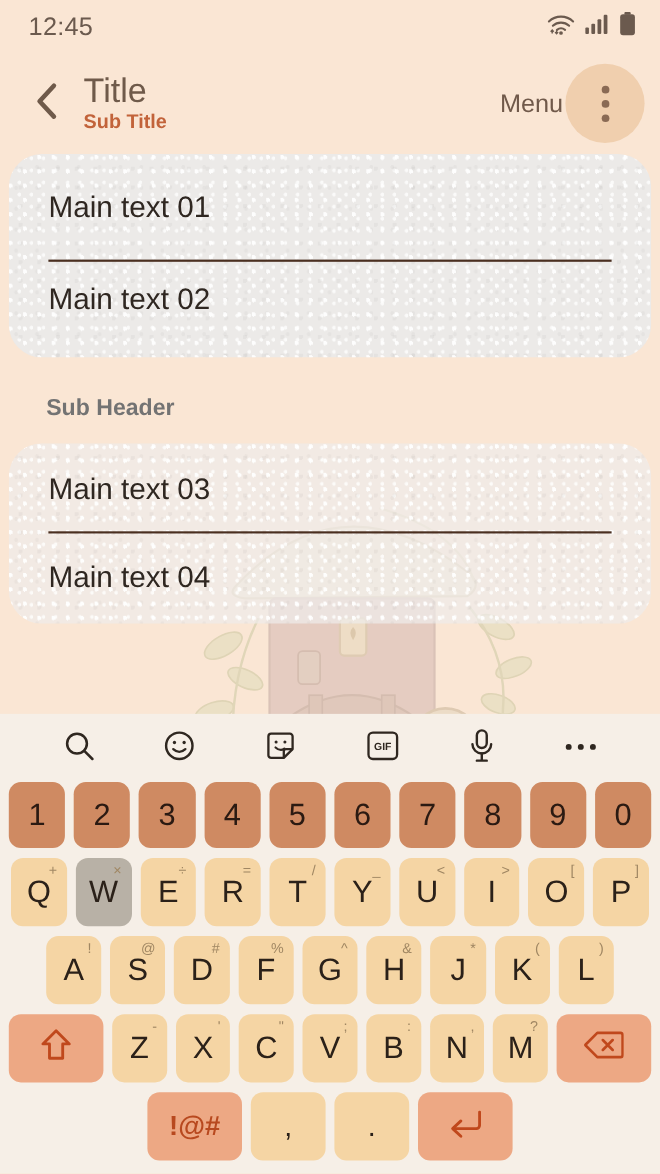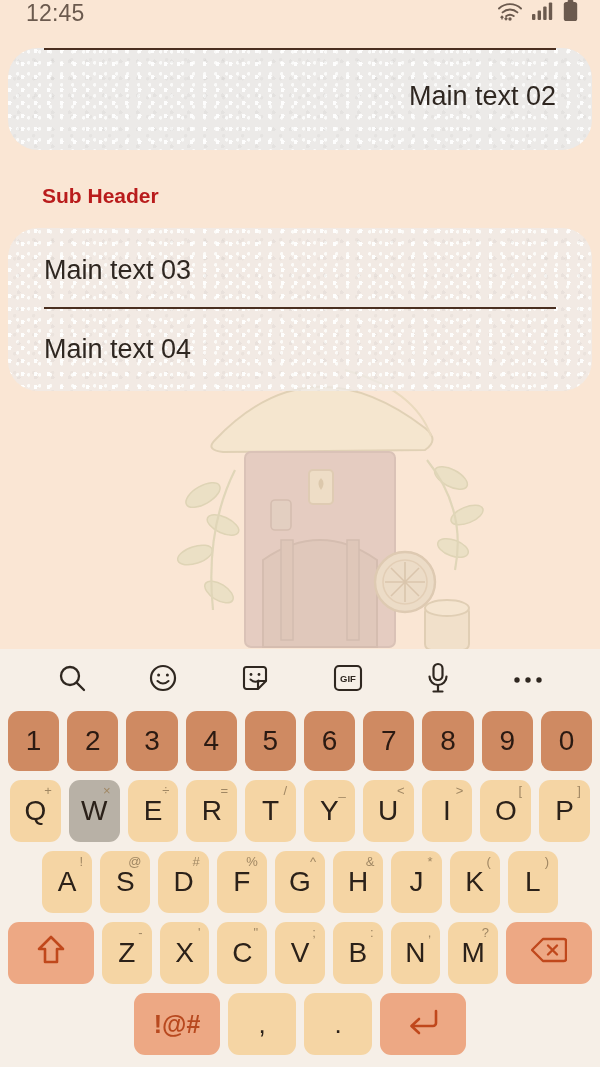--- a/index.html
+++ b/index.html
@@ -6,21 +6,21 @@
   html, body {
     width: 600px; height: 1067px;
     font-family: "Liberation Sans", sans-serif;
     background: #fae6d4;
     overflow: hidden;
   }
   .phone { position: relative; width: 600px; height: 1067px; background: #fae6d4; }
 
   
   .statusbar {
-    height: 48px; display: flex; align-items: flex-start;
+    height: 48px; display: flex; align-items: center;
     justify-content: space-between; padding: 0 22px 0 26px;
   }
   .clock { font-size: 23px; color: #6b5a4e; letter-spacing: .2px; }
   .status-icons { display: flex; align-items: center; gap: 9px; }
 
   
   .appbar {
     height: 92px; display: flex; align-items: center;
     padding: 0 14px 0 22px; position: relative;
   }
@@ -62,28 +62,28 @@
     overflow: hidden;
   }
   .card.translucent { background-color: rgba(238,236,234,.72); }
 
   .row { padding: 0 36px; position: relative; }
   .row-main { font-size: 27px; color: #2f2721; line-height: 1.1; }
   .row-sec { font-size: 21px; color: #6e665f; margin-top: 9px; line-height: 1.15; }
   .divider { height: 2px; background: #4a2f20; margin: 0 36px; }
 
   .r1 { padding-top: 34px; padding-bottom: 32px; }
-  .r2 { padding-top: 32px; padding-bottom: 38px; text-align: right; }
+  .r2 { padding-top: 20px; padding-bottom: 38px; }
   .r3 { padding-top: 28px; padding-bottom: 22px; }
   .r4 { padding-top: 26px; padding-bottom: 26px; }
 
   .subheader {
     position: relative; z-index: 1;
     padding: 34px 0 20px 42px;
-    font-size: 21px; font-weight: bold; color: #b91c1c;
+    font-size: 21px; font-weight: bold; color: #737373;
   }
 
   
   .keyboard {
     position: absolute; left: 0; bottom: 0; width: 600px;
     background: #f6efe7; padding-bottom: 8px;
   }
   .kb-toolbar {
     height: 62px; display: flex; align-items: center;
     justify-content: space-around; padding: 0 26px;
@@ -142,20 +142,41 @@
       </span>
       <span>
         <svg width="15" height="22" viewBox="0 0 15 22">
           <rect x="4.6" y="0" width="5.8" height="2.4" rx="1" fill="#6b5a4e"></rect>
           <rect x="0.8" y="2" width="13.4" height="19" rx="2.6" fill="#6b5a4e"></rect>
         </svg>
       </span>
     </div>
   </div>
 
+  <div class="appbar">
+    <div class="back-btn">
+      <span>
+        <svg width="26" height="34" viewBox="0 0 26 34">
+            <path d="M19 3 L6 17 L19 31" fill="none" stroke="#6f5a4a" stroke-width="4.2" stroke-linecap="round" stroke-linejoin="round"></path>
+          </svg>
+      </span>
+    </div>
+    <div class="titles">
+      <div class="title">Title</div>
+      <div class="subtitle">Sub Title</div>
+    </div>
+    <div class="menu-label">Menu</div>
+    <div class="menu-btn">
+      <span style="display:flex;flex-direction:column;gap:6px;align-items:center;">
+        <i></i>
+          <i></i>
+          <i></i>
+      </span>
+    </div>
+  </div>
 
   <div class="content">
 
     <div class="art">
       <svg width="430" height="360" viewBox="0 0 430 360">
         <g opacity="0.55">
 
           <path d="M120 130 Q215 30 330 118 Q345 130 330 140 L128 142 Q110 140 120 130Z" fill="#efe5c8" stroke="#c4b893" stroke-width="2"></path>
           <path d="M250 60 Q320 80 336 126" fill="none" stroke="#d8cca6" stroke-width="2"></path>
 
@@ -193,20 +214,23 @@
           </g>
           <path d="M332 150 Q372 200 360 260" fill="none" stroke="#c3c39a" stroke-width="2.2"></path>
 
           <rect x="330" y="296" width="44" height="44" rx="6" fill="#e6d9bd" stroke="#c3b390" stroke-width="2"></rect>
           <ellipse cx="352" cy="298" rx="22" ry="8" fill="#efe4cc" stroke="#c3b390" stroke-width="2"></ellipse>
         </g>
       </svg>
     </div>
 
     <div class="card">
+      <div class="row r1">
+        <div class="row-main">Main text 01</div>
+      </div>
       <div class="divider"></div>
       <div class="row r2">
         <div class="row-main">Main text 02</div>
       </div>
     </div>
 
     <div class="subheader">Sub Header</div>
 
     <div class="card translucent">
       <div class="row r3">

